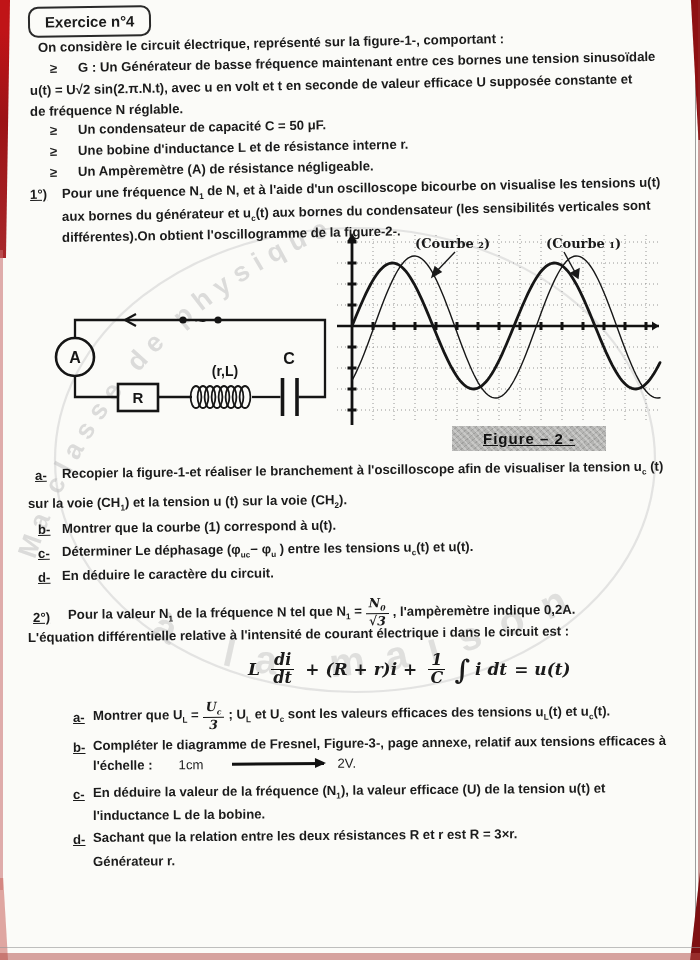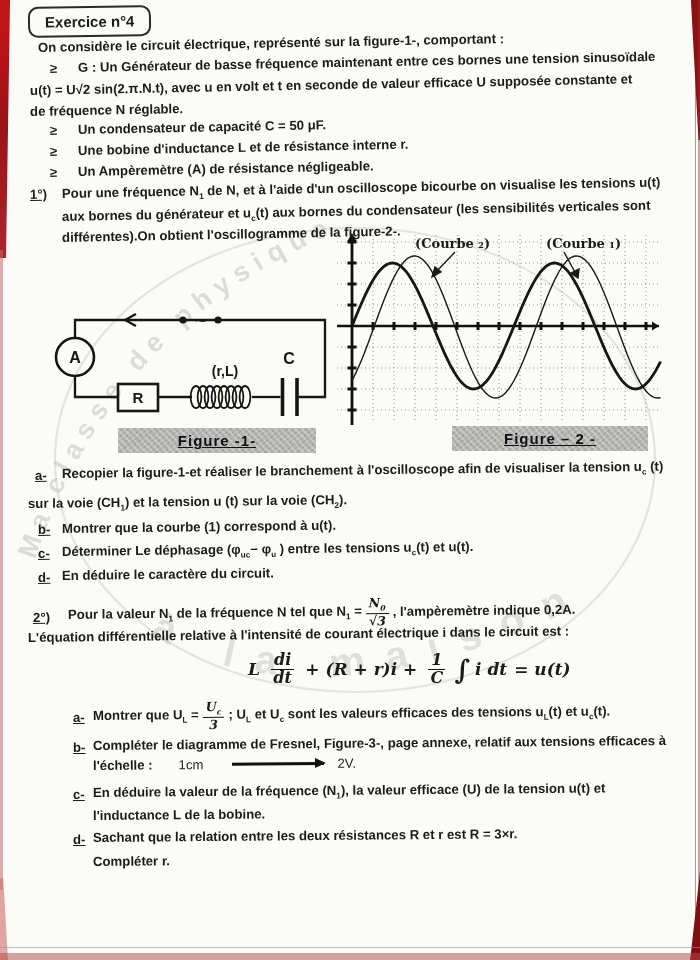--- a/index.html
+++ b/index.html
@@ -121,21 +121,20 @@
     <circle cx="148" cy="22" r="3.6" fill="#151515"></circle>
     <circle cx="183" cy="22" r="3.6" fill="#151515"></circle>
     <g font-family="Liberation Sans,sans-serif" font-weight="bold" fill="#151515">
       <text x="40" y="65" font-size="16" text-anchor="middle">A</text>
       <text x="103" y="105" font-size="15" text-anchor="middle">R</text>
       <text x="190" y="78" font-size="14" text-anchor="middle">(r,L)</text>
       <text x="254" y="66" font-size="16" text-anchor="middle">C</text>
       <text x="165.5" y="29" font-size="20" text-anchor="middle">~</text>
     </g>
   </svg>
-  <div class="figcap" style="left:118px;top:428px;width:198px;">Figure -1-</div>
 
   <svg id="osc" width="334" height="200" viewBox="0 0 334 200" style="left:333px;top:231px;">
       <line x1="19" y1="4" x2="19" y2="192" stroke="#8b8b8b" stroke-width="0.9" stroke-dasharray="1 3"></line>
       <line x1="40" y1="4" x2="40" y2="192" stroke="#8b8b8b" stroke-width="0.9" stroke-dasharray="1 3"></line>
       <line x1="61" y1="4" x2="61" y2="192" stroke="#8b8b8b" stroke-width="0.9" stroke-dasharray="1 3"></line>
       <line x1="82" y1="4" x2="82" y2="192" stroke="#8b8b8b" stroke-width="0.9" stroke-dasharray="1 3"></line>
       <line x1="103" y1="4" x2="103" y2="192" stroke="#8b8b8b" stroke-width="0.9" stroke-dasharray="1 3"></line>
       <line x1="124" y1="4" x2="124" y2="192" stroke="#8b8b8b" stroke-width="0.9" stroke-dasharray="1 3"></line>
       <line x1="145" y1="4" x2="145" y2="192" stroke="#8b8b8b" stroke-width="0.9" stroke-dasharray="1 3"></line>
       <line x1="166" y1="4" x2="166" y2="192" stroke="#8b8b8b" stroke-width="0.9" stroke-dasharray="1 3"></line>
@@ -189,21 +188,21 @@
       <text x="82" y="17">(Courbe ₂)</text>
       <text x="213" y="17">(Courbe ₁)</text>
     </g>
     <g stroke="#1a1a1a" stroke-width="1.4" fill="#1a1a1a">
       <line x1="122" y1="21" x2="102" y2="42"></line>
       <polygon points="99,46 108,41 102,36"></polygon>
       <line x1="231" y1="21" x2="243" y2="43"></line>
       <polygon points="245,47 246,38 238,42"></polygon>
     </g>
   </svg>
-  <div class="figcap" style="left:452px;top:426px;width:196px;">Figure – 2 -</div>
+  <div class="figcap" style="left:452px;top:426px;width:154px;">Figure – 2 -</div>
 
   <div class="line rot2 lab" style="left:35px;top:468px;">a-</div>
   <div class="line rot2" style="left:62px;top:466px;">Recopier la figure-1-et réaliser le branchement à l'oscilloscope afin de visualiser la tension u<sub>c</sub> (t)</div>
   <div class="line rot2" style="left:28px;top:496px;">sur la voie (CH<sub>1</sub>) et la tension u (t) sur la voie (CH<sub>2</sub>).</div>
   <div class="line rot2 lab" style="left:38px;top:522px;">b-</div>
   <div class="line rot2" style="left:62px;top:521px;">Montrer que la courbe (1) correspond à u(t).</div>
   <div class="line rot2 lab" style="left:38px;top:546px;">c-</div>
   <div class="line rot2" style="left:62px;top:544px;">Déterminer Le déphasage (φ<sub>uc</sub>− φ<sub>u</sub> ) entre les tensions  u<sub>c</sub>(t) et u(t).</div>
   <div class="line rot2 lab" style="left:38px;top:570px;">d-</div>
   <div class="line rot2" style="left:62px;top:568px;">En déduire le caractère du circuit.</div>
@@ -251,21 +250,21 @@
     <span style="width:26px;"></span>
     <span style="font-weight:normal;">1cm</span>
     <span class="scale-arrow"></span>
     <span style="font-weight:normal;">2V.</span>
   </div>
   <div class="line rot3 lab" style="left:73px;top:787px;">c-</div>
   <div class="line rot3" style="left:93px;top:785px;">En déduire la valeur de la fréquence  (N<sub>1</sub>), la valeur efficace (U)  de la tension  u(t) et</div>
   <div class="line rot3" style="left:93px;top:808px;">l'inductance  L  de la bobine.</div>
   <div class="line rot3 lab" style="left:73px;top:832px;">d-</div>
   <div class="line rot3" style="left:93px;top:830px;">Sachant que la relation entre les deux résistances R et r est R = 3×r.</div>
-  <div class="line rot3" style="left:93px;top:854px;">Compléter  r.</div>
+  <div class="line rot3" style="left:93px;top:854px;">Générateur  r.</div>
 
   <div class="edge" id="edge-left-top"></div>
   <div class="edge" id="edge-left-line"></div>
   <div class="edge" id="edge-left-bottom"></div>
   <div class="edge" id="edge-right-top"></div>
   <div class="edge" id="edge-right-line"></div>
   <div class="edge" id="edge-right-bottom"></div>
   <div class="edge" id="fold-line"></div>
   <div class="edge" id="bottom-gray"></div>
   <div class="edge" id="bottom-red"></div>

